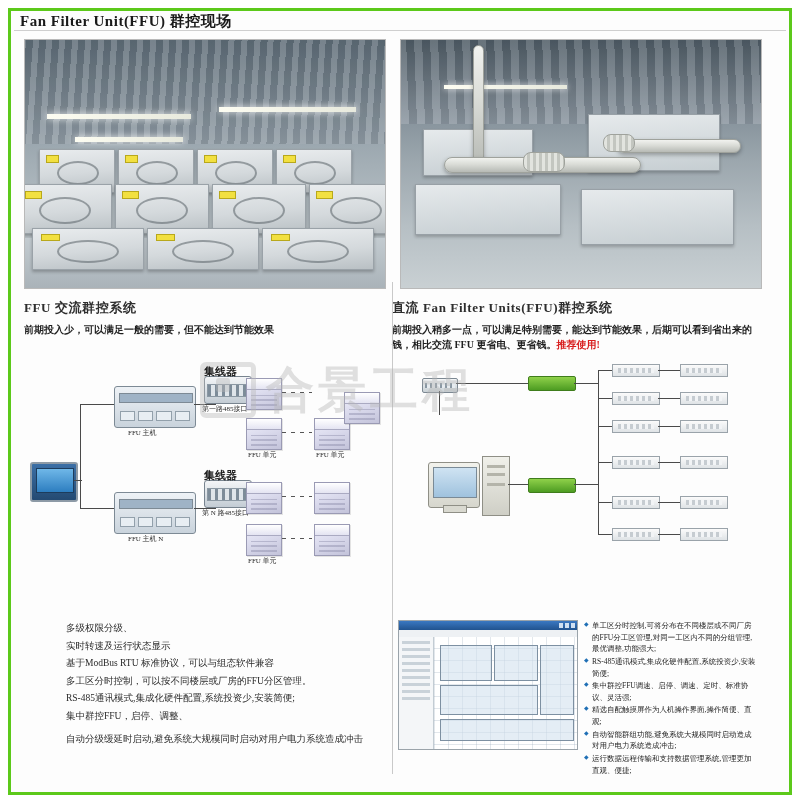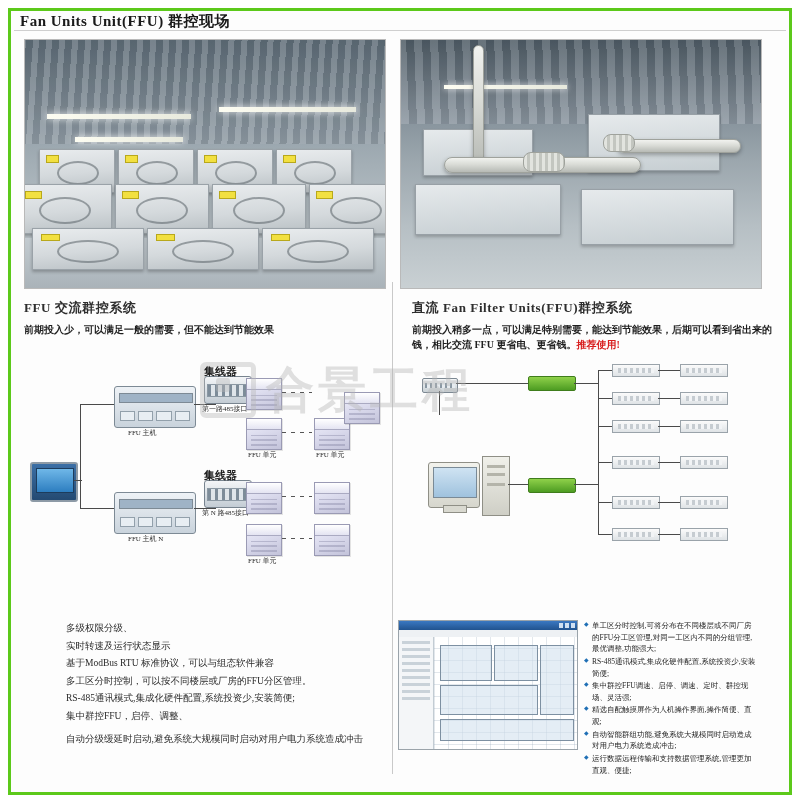--- a/index.html
+++ b/index.html
@@ -164,21 +164,21 @@
   .ph2 .panel {
     position: absolute;
     background: linear-gradient(175deg, #e6eaec, #c6ced2);
     border: 1px solid #98a0a6;
     box-shadow: 0 2px 3px rgba(0,0,0,0.22);
   }
 
   
   .sections {
     display: flex;
-    gap: 28px;
+    gap: 8px;
     padding: 10px 10px 0 10px;
   }
   .sec {
     width: 360px;
   }
   .sec h3 {
     font-family: "Liberation Serif", serif;
     font-size: 13px;
     font-weight: bold;
     color: #2e2e2e;
@@ -560,21 +560,21 @@
     color: #1f6fb5;
   }
 </style>
 </head>
 <body>
 
 <div class="page">
   <div class="green-frame"></div>
   <div class="inner">
 
-    <div class="main-title">Fan Units Unit(FFU) 群控现场</div>
+    <div class="main-title">Fan Filter Unit(FFU) 群控现场</div>
     <div class="title-rule"></div>
 
     <div class="photos">
 
       <div class="photo ph1">
         <div class="ceiling"></div>
         <div class="lightbar" style="left:6%; top:30%; width:40%;"></div>
         <div class="lightbar" style="left:54%; top:27%; width:38%;"></div>
         <div class="lightbar" style="left:14%; top:39%; width:30%;"></div>
 
@@ -814,21 +814,21 @@
             <div class="room" style="left:6px; top:8px; width:50px; height:34px;"></div>
             <div class="room" style="left:60px; top:8px; width:42px; height:34px;"></div>
             <div class="room" style="left:6px; top:48px; width:96px; height:28px;"></div>
             <div class="room" style="left:106px; top:8px; width:32px; height:68px;"></div>
             <div class="room" style="left:6px; top:82px; width:132px; height:20px;"></div>
           </div>
         </div>
         <div class="bullets">
           <div>单工区分时控制,可将分布在不同楼层或不同厂房的FFU分工区管理,对同一工区内不同的分组管理,最优调整,功能强大;</div>
           <div>RS-485通讯模式,集成化硬件配置,系统投资少,安装简便;</div>
-          <div>集中群控FFU调速、启停、调速、定时、群控现场、灵活强;</div>
+          <div>集中群控FFU调速、启停、调速、定时、标准协议、灵活强;</div>
           <div>精选自配触摸屏作为人机操作界面,操作简便、直观;</div>
           <div>自动智能群组功能,避免系统大规模同时启动造成对用户电力系统造成冲击;</div>
           <div>运行数据远程传输和支持数据管理系统,管理更加直观、便捷;</div>
 
         </div>
       </div>
     </div>
 
   </div>
 </div>

